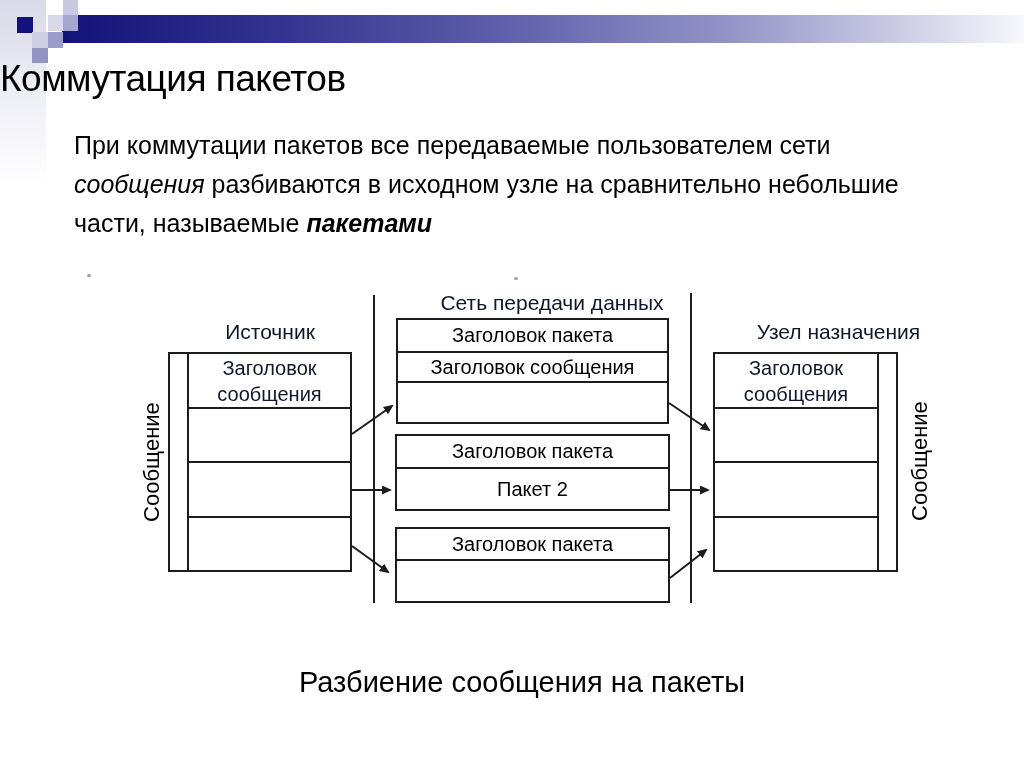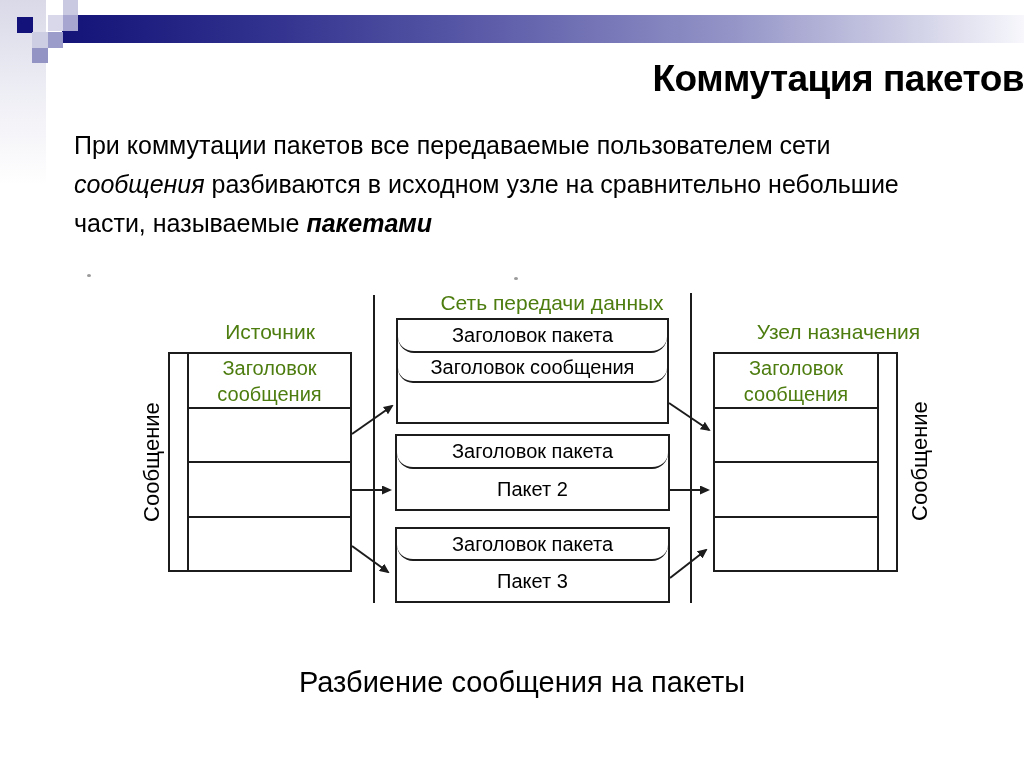--- a/index.html
+++ b/index.html
@@ -14,42 +14,42 @@
     background:linear-gradient(to right,#131378 0%,#2f2f8d 20%,#5d5daa 45%,#9595c8 70%,#cfcfe6 88%,#f7f7fc 100%);}
   .sq{position:absolute;}
   .sq1{left:63px;top:0;width:15px;height:15px;background:#c9c9e2;}
   .sq2{left:17px;top:17px;width:16px;height:16px;background:#12127a;}
   .sq3{left:48px;top:15px;width:15px;height:16px;background:#d8d8ea;}
   .sq4{left:63px;top:15px;width:15px;height:16px;background:#a6a6d0;}
   .sq5{left:32px;top:32px;width:16px;height:16px;background:#cdcde3;}
   .sq6{left:48px;top:32px;width:15px;height:16px;background:#9c9cca;}
   .sq7{left:32px;top:48px;width:16px;height:15px;background:#9393c4;}
   
-  .title{position:absolute;left:0;top:58px;width:1024px;text-align:right;
-    font-size:37px;font-weight:700;letter-spacing:-0.5px;}
+  .title{position:absolute;left:0;top:58px;width:1024px;text-align:left;
+    font-size:37px;font-weight:400;letter-spacing:-0.5px;}
   .para{position:absolute;left:74px;top:126px;width:880px;font-size:25px;line-height:39px;}
   .para .it{font-style:italic;}
   .para .bi{font-style:italic;font-weight:bold;}
   .caption{position:absolute;left:262px;top:666px;width:520px;text-align:center;font-size:29px;}
   
-  .dg{position:absolute;color:#4d7c0f;}
+  .dg{position:absolute;color:#0f172a;}
   .dg-label{font-size:21px;text-align:center;}
   .box{border:2px solid #1c1c1c;display:flex;box-sizing:border-box;background:#fff;}
   .spine-l{width:17px;border-right:2px solid #1c1c1c;flex:0 0 auto;}
   .spine-r{width:17px;border-left:2px solid #1c1c1c;flex:0 0 auto;}
   .cells{flex:1;display:flex;flex-direction:column;}
   .cell{display:flex;align-items:center;justify-content:center;text-align:center;
     font-size:20px;line-height:26px;box-sizing:border-box;}
   .cell.hdr{height:55px;border-bottom:2px solid #1c1c1c;}
   .cell.empty{flex:1;}
   .cell.empty.mid{border-bottom:2px solid #1c1c1c;}
   .pbox{position:absolute;border:2px solid #1c1c1c;display:flex;flex-direction:column;
     box-sizing:border-box;background:#fff;}
   .prow{display:flex;align-items:center;justify-content:center;font-size:20px;box-sizing:border-box;}
-  .prow.top{border-bottom:2px solid #1c1c1c;border-radius:16px;}
+  .prow.top{border-bottom:2px solid #1c1c1c;}
   .prow.grow{flex:1;}
   .netline{position:absolute;width:2px;background:#1c1c1c;}
   .vlabel{position:absolute;width:200px;height:26px;text-align:center;font-size:22px;
     transform:rotate(-90deg);transform-origin:center center;}
   .arrows{position:absolute;left:0;top:0;pointer-events:none;}
   .speck{position:absolute;background:#9a9a9a;border-radius:50%;}
 </style>
 </head>
 <body>
 
@@ -101,21 +101,20 @@
     <div class="prow top" style="height:30px;">Заголовок сообщения</div>
   </div>
 
   <div class="pbox" style="left:395px;top:434px;width:275px;height:77px;">
     <div class="prow top" style="height:33px;">Заголовок пакета</div>
     <div class="prow grow">Пакет 2</div>
   </div>
 
   <div class="pbox" style="left:395px;top:527px;width:275px;height:76px;">
     <div class="prow top" style="height:32px;">Заголовок пакета</div>
-    <div class="prow grow">Пакет 3</div>
   </div>
 
   <div class="dg box" style="left:713px;top:352px;width:185px;height:220px;">
     <div class="cells">
       <div class="cell hdr">Заголовок сообщения</div>
       <div class="cell empty mid"></div>
       <div class="cell empty mid"></div>
       <div class="cell empty"></div>
     </div>
     <div class="spine-r"></div>

